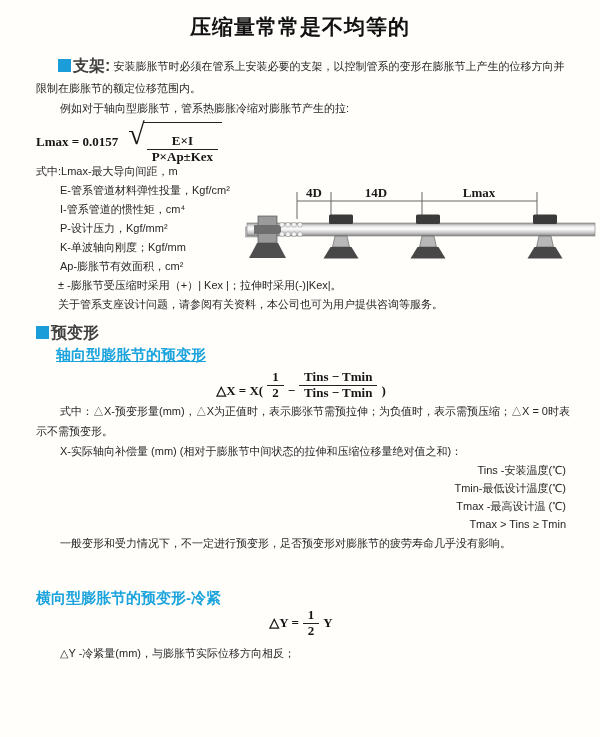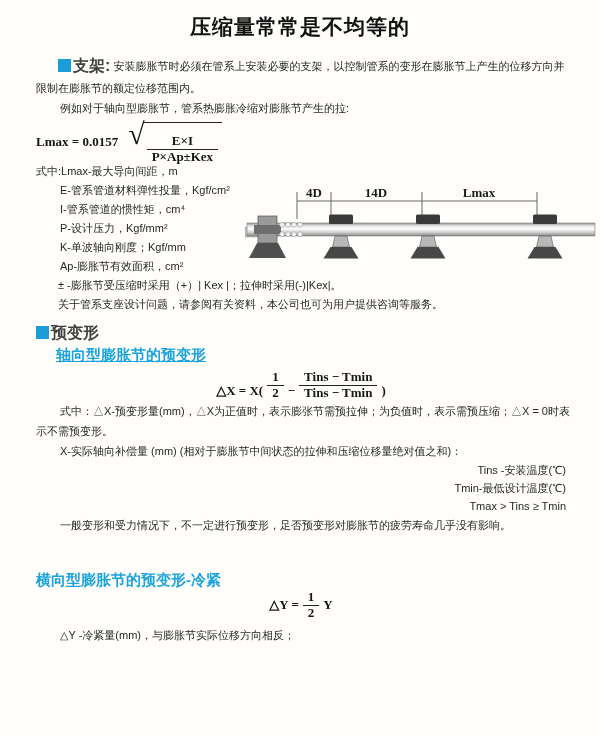--- a/index.html
+++ b/index.html
@@ -104,20 +104,21 @@
     </span>
     <span class="fsfx">)</span>
   </div>
 
   <div class="axial">
     <div class="line ind">式中：△X-预变形量(mm)，△X为正值时，表示膨张节需预拉伸；为负值时，表示需预压缩；△X = 0时表</div>
     <div class="line">示不需预变形。</div>
     <div class="line ind">X-实际轴向补偿量 (mm) (相对于膨胀节中间状态的拉伸和压缩位移量绝对值之和)：</div>
     <div class="line tline ind">Tins -安装温度(℃)</div>
     <div class="line tline ind">Tmin-最低设计温度(℃)</div>
+    <div class="line tline ind">Tmax -最高设计温 (℃)</div>
     <div class="line tline ind">Tmax &gt; Tins ≥ Tmin</div>
     <div class="line ind">一般变形和受力情况下，不一定进行预变形，足否预变形对膨胀节的疲劳寿命几乎没有影响。</div>
   </div>
 
   <div class="line sub-head" style="padding-left:0;">横向型膨胀节的预变形-冷紧</div>
 
   <div class="formula f3">
     <span class="fpfx">△Y =</span>
     <span class="frac">
       <span class="fnum">1</span>

